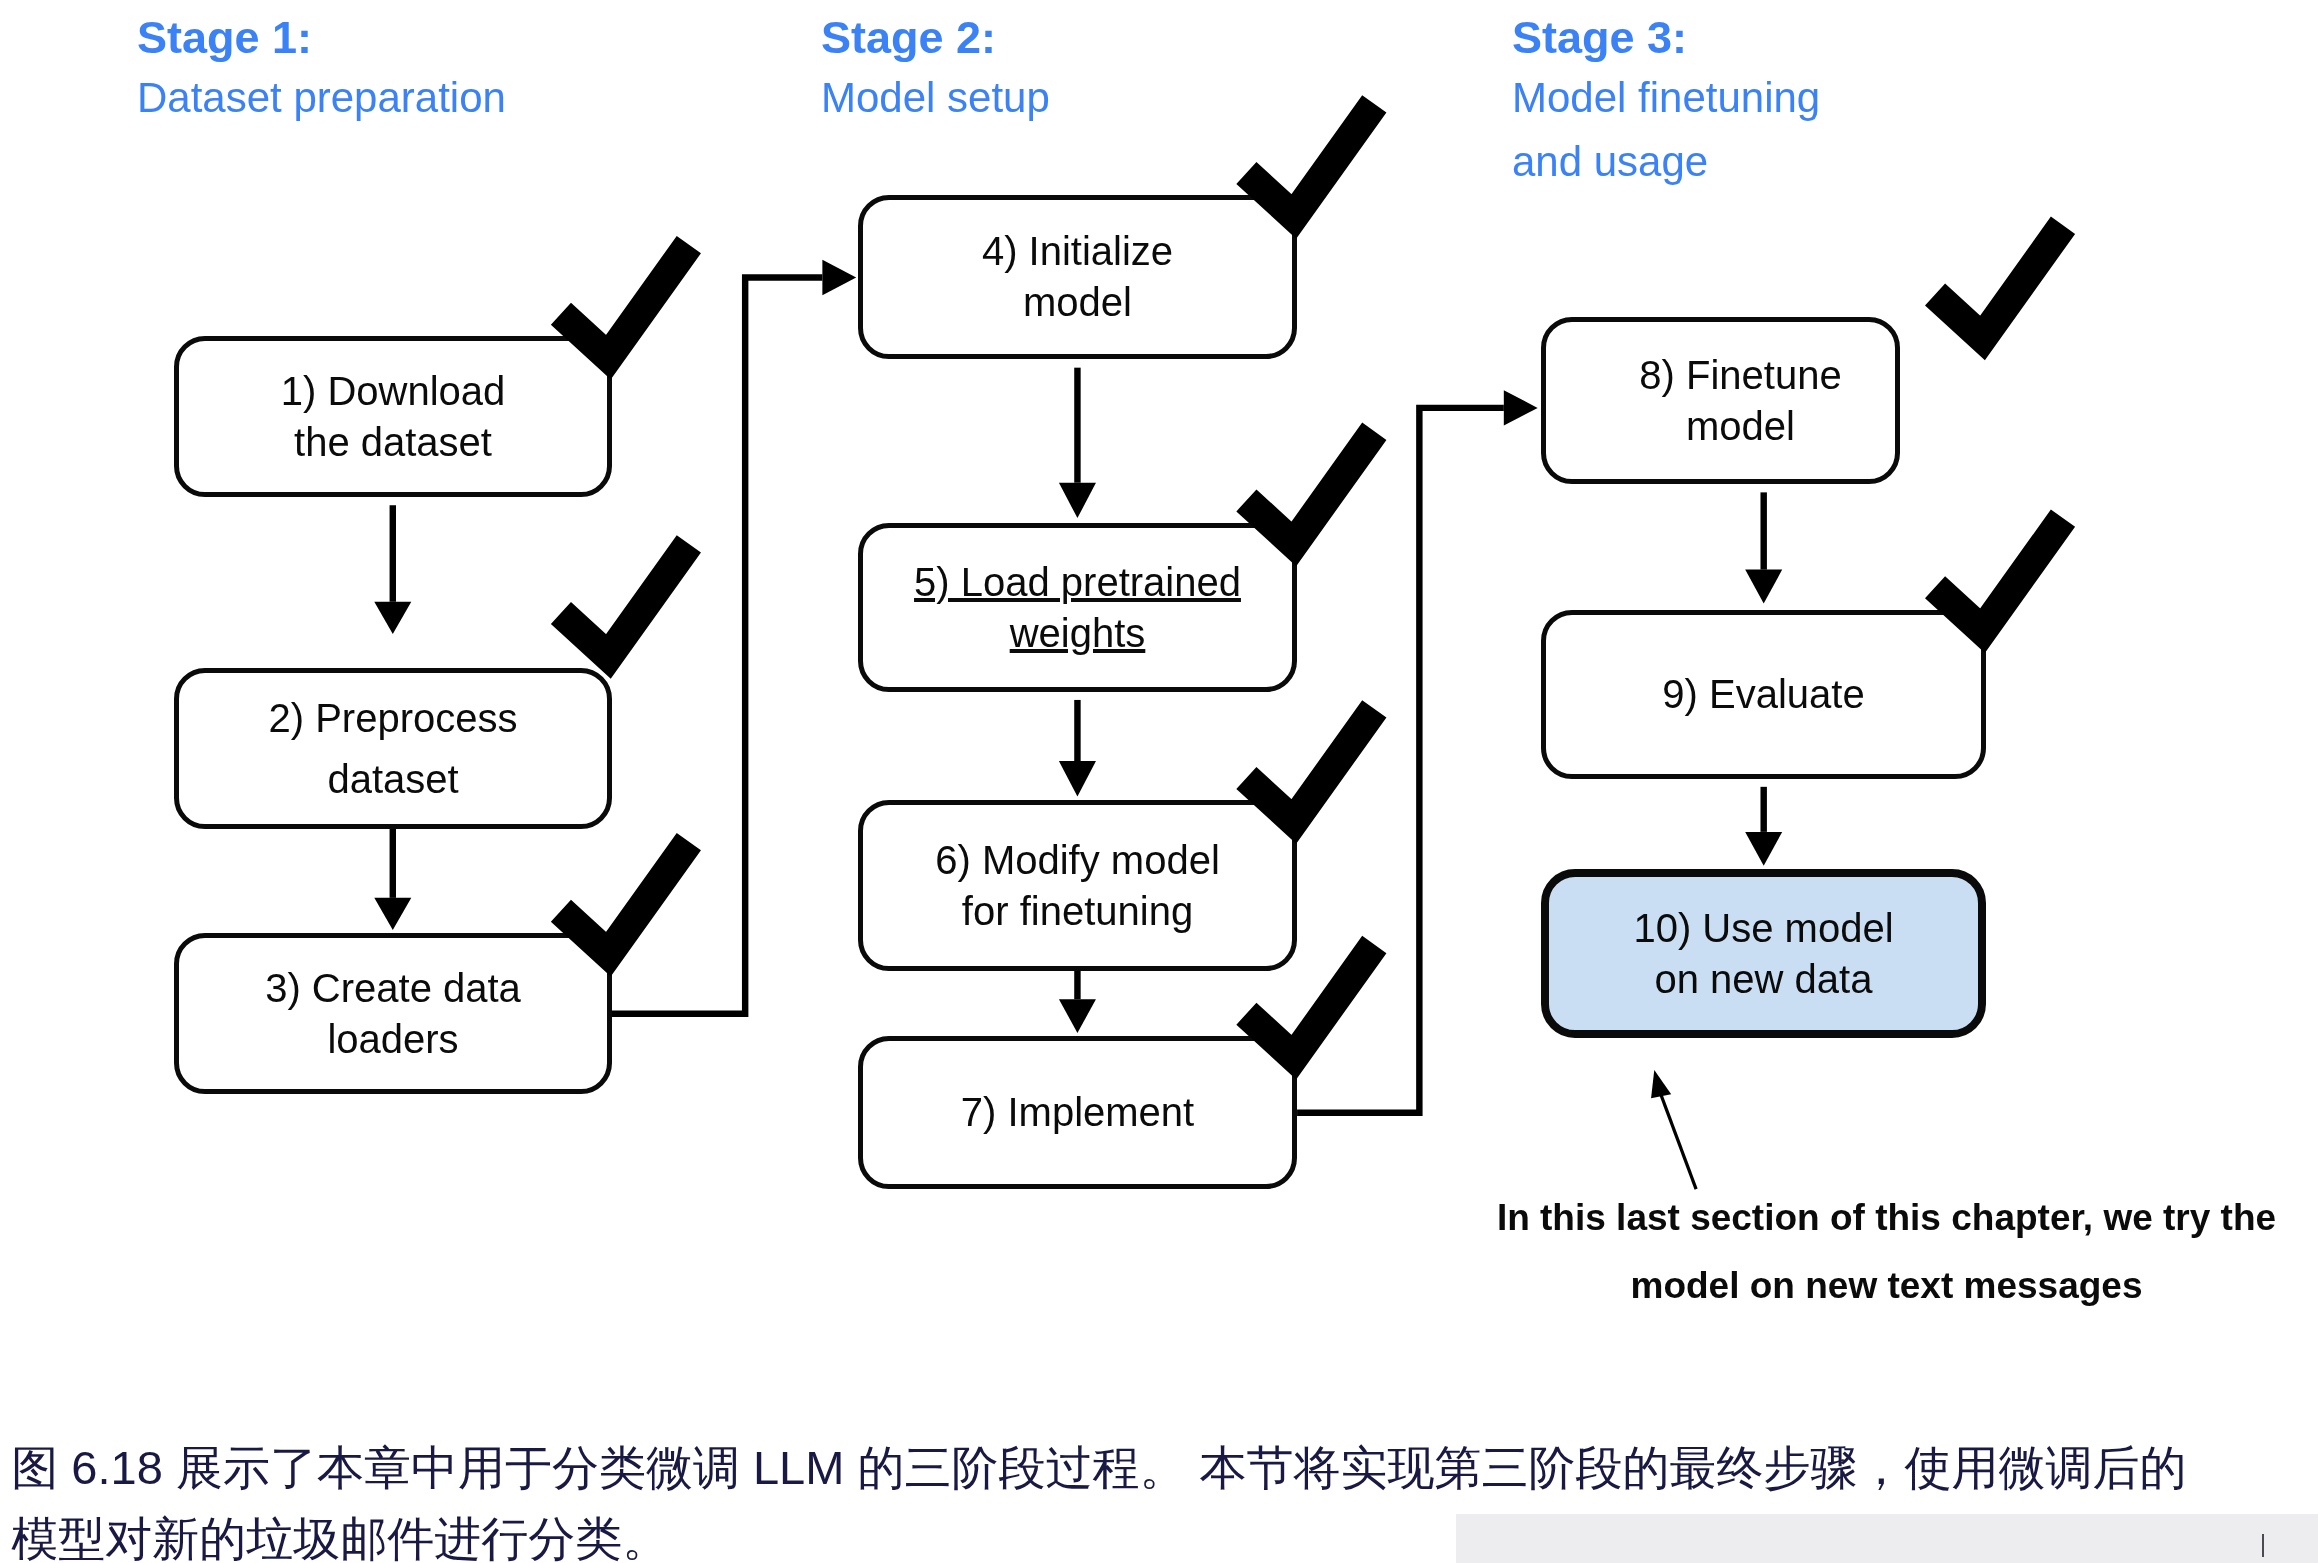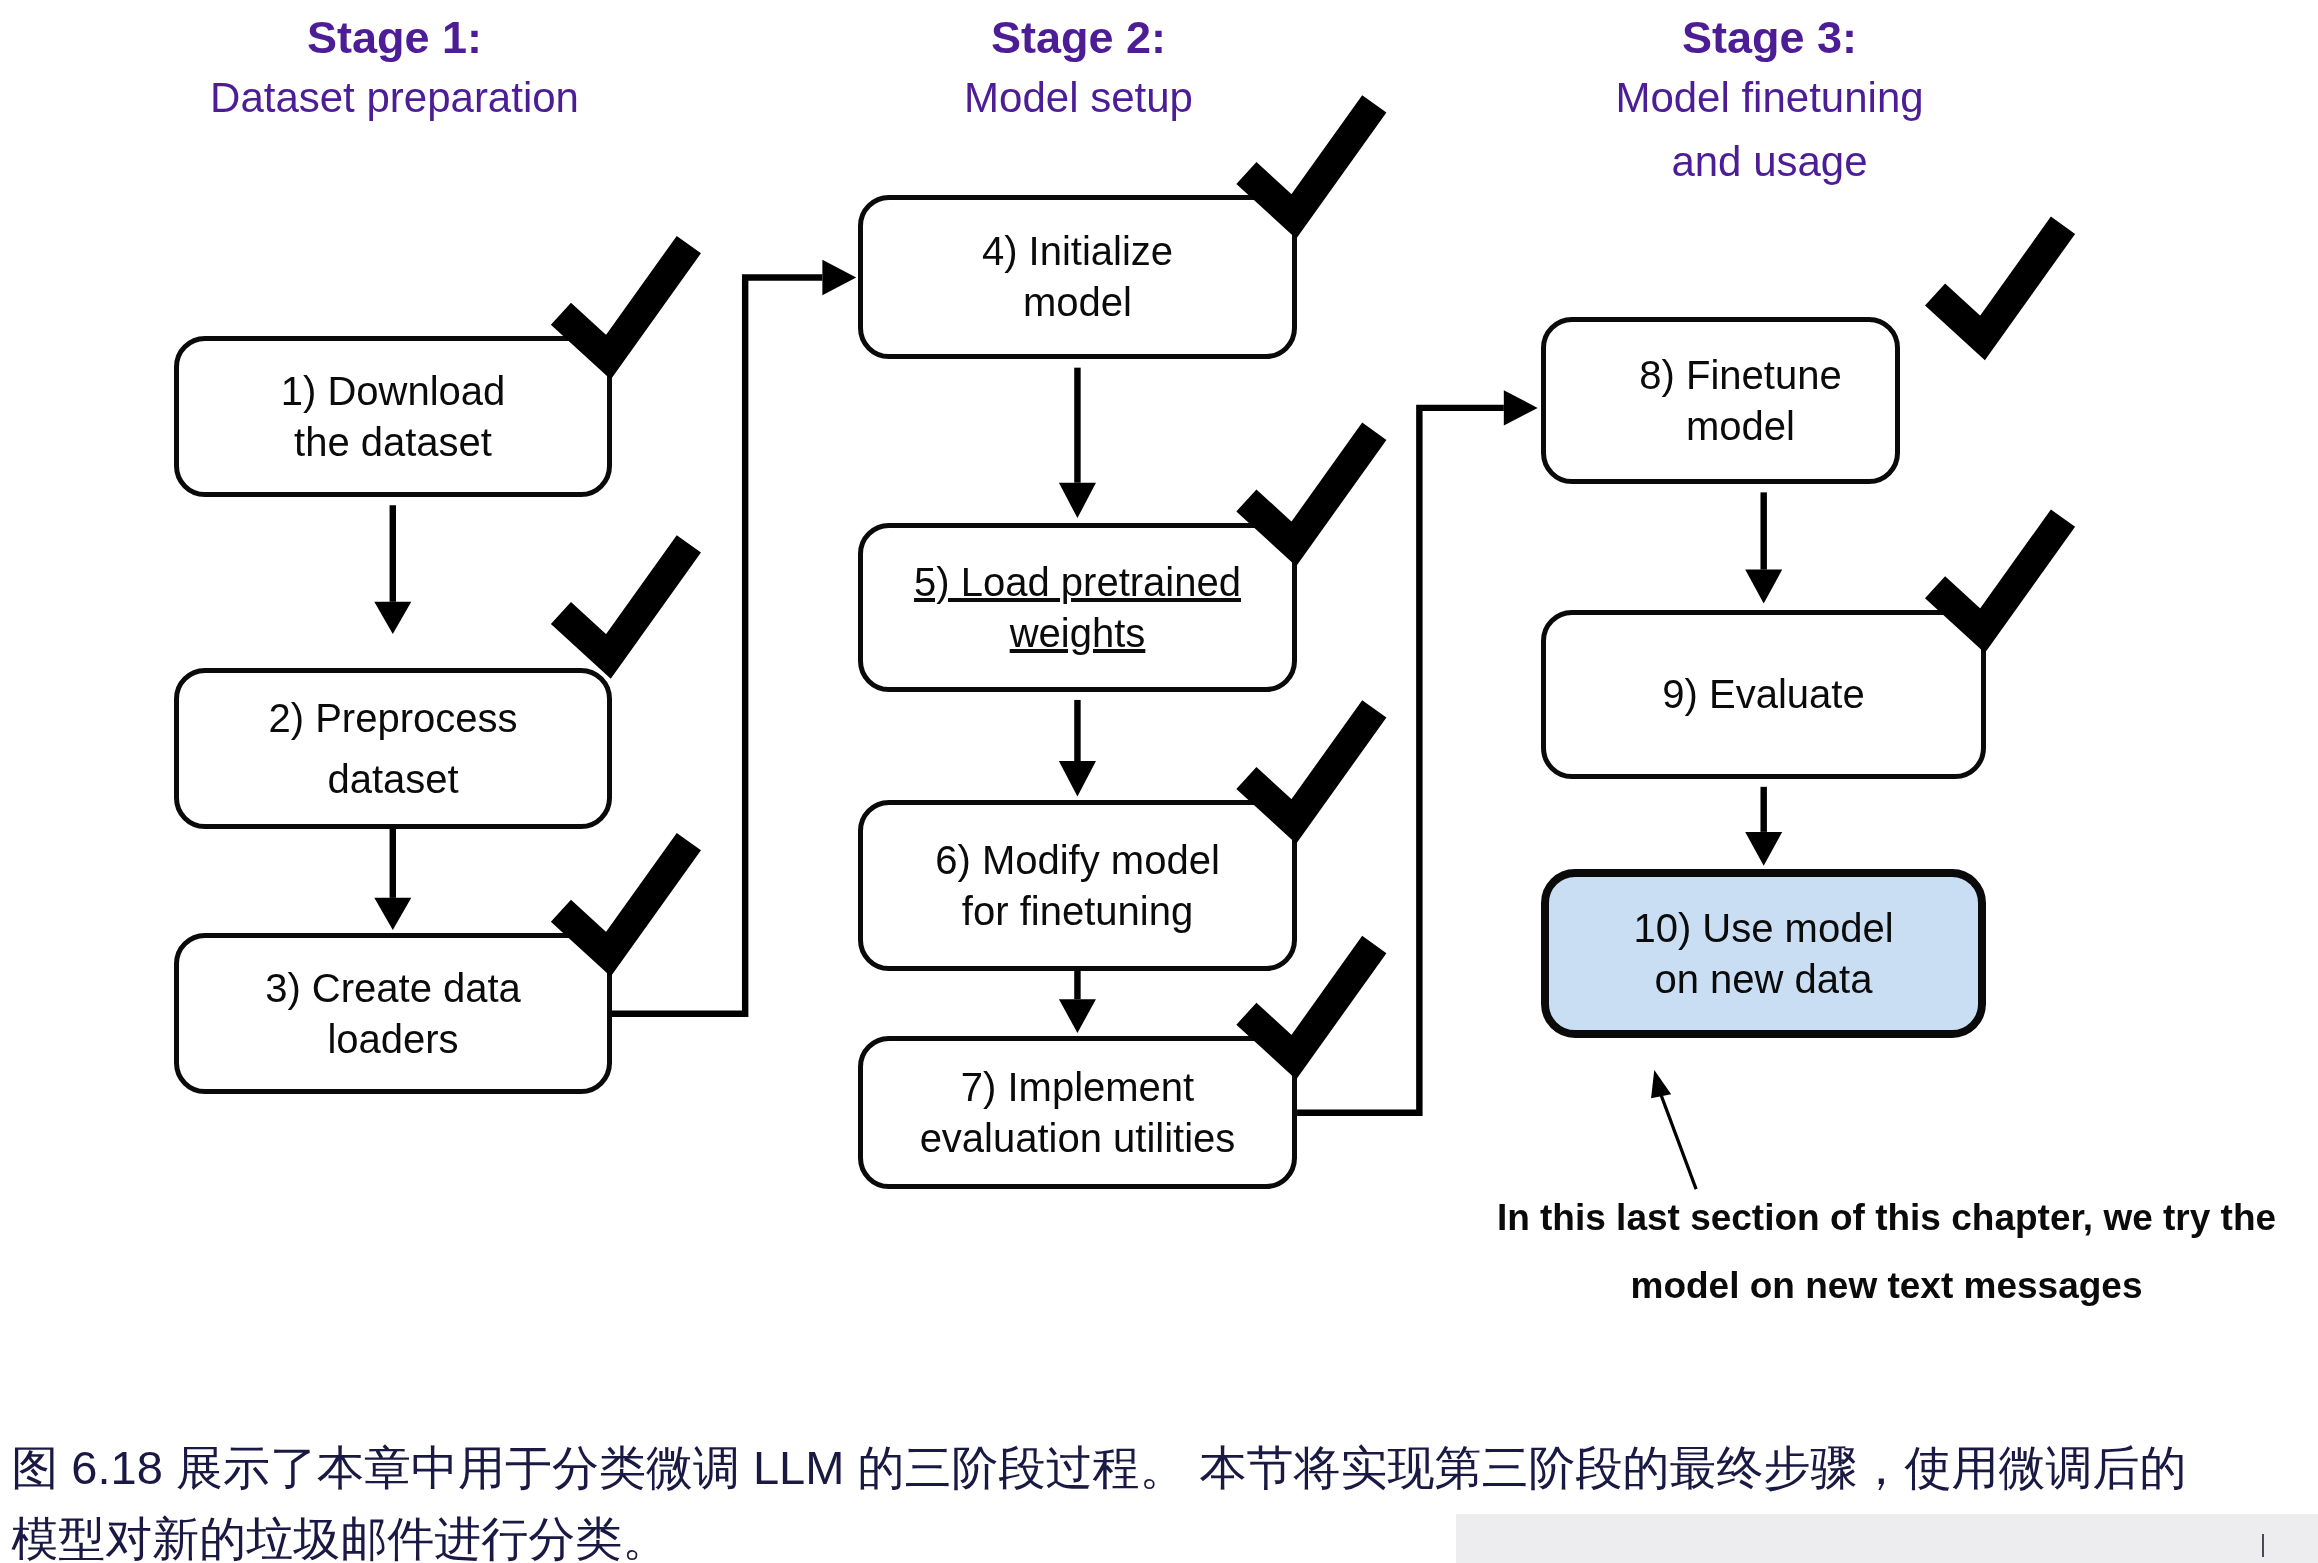--- a/index.html
+++ b/index.html
@@ -7,21 +7,21 @@
     position:relative;
     width:2319px;height:1564px;
     background:#ffffff;
     font-family:"Liberation Sans", sans-serif;
     overflow:hidden;
   }
   svg.layer{position:absolute;left:0;top:0;pointer-events:none;}
   #connector-layer{z-index:1;}
   #check-layer{z-index:3;}
 
-  .stage-header{position:absolute;width:515px;text-align:center;z-index:2;color:#4c1d95;}
+  .stage-header{position:absolute;width:515px;text-align:left;z-index:2;color:#3b82f6;}
   .stage-title{font-size:45px;font-weight:bold;line-height:56px;}
   .stage-sub{font-size:42px;line-height:64px;}
 
   .fbox{
     position:absolute;
     box-sizing:border-box;
     background:#ffffff;
     border:5.6px solid #0a0a0a;
     border-radius:31px;
     display:flex;flex-direction:column;justify-content:center;align-items:center;
@@ -148,21 +148,20 @@
   <div class="fbox b5">
     <div>5) Load pretrained</div>
     <div>weights</div>
   </div>
   <div class="fbox b6">
     <div>6) Modify model</div>
     <div>for finetuning</div>
   </div>
   <div class="fbox b7">
     <div>7) Implement</div>
-    <div>evaluation utilities</div>
   </div>
   <div class="fbox b8">
     <div>8) Finetune model</div>
     <div></div>
   </div>
   <div class="fbox b9">
     <div>9) Evaluate</div>
   </div>
   <div class="fbox b10 highlight" style="background: rgb(201, 221, 243);">
     <div>10) Use model</div>

